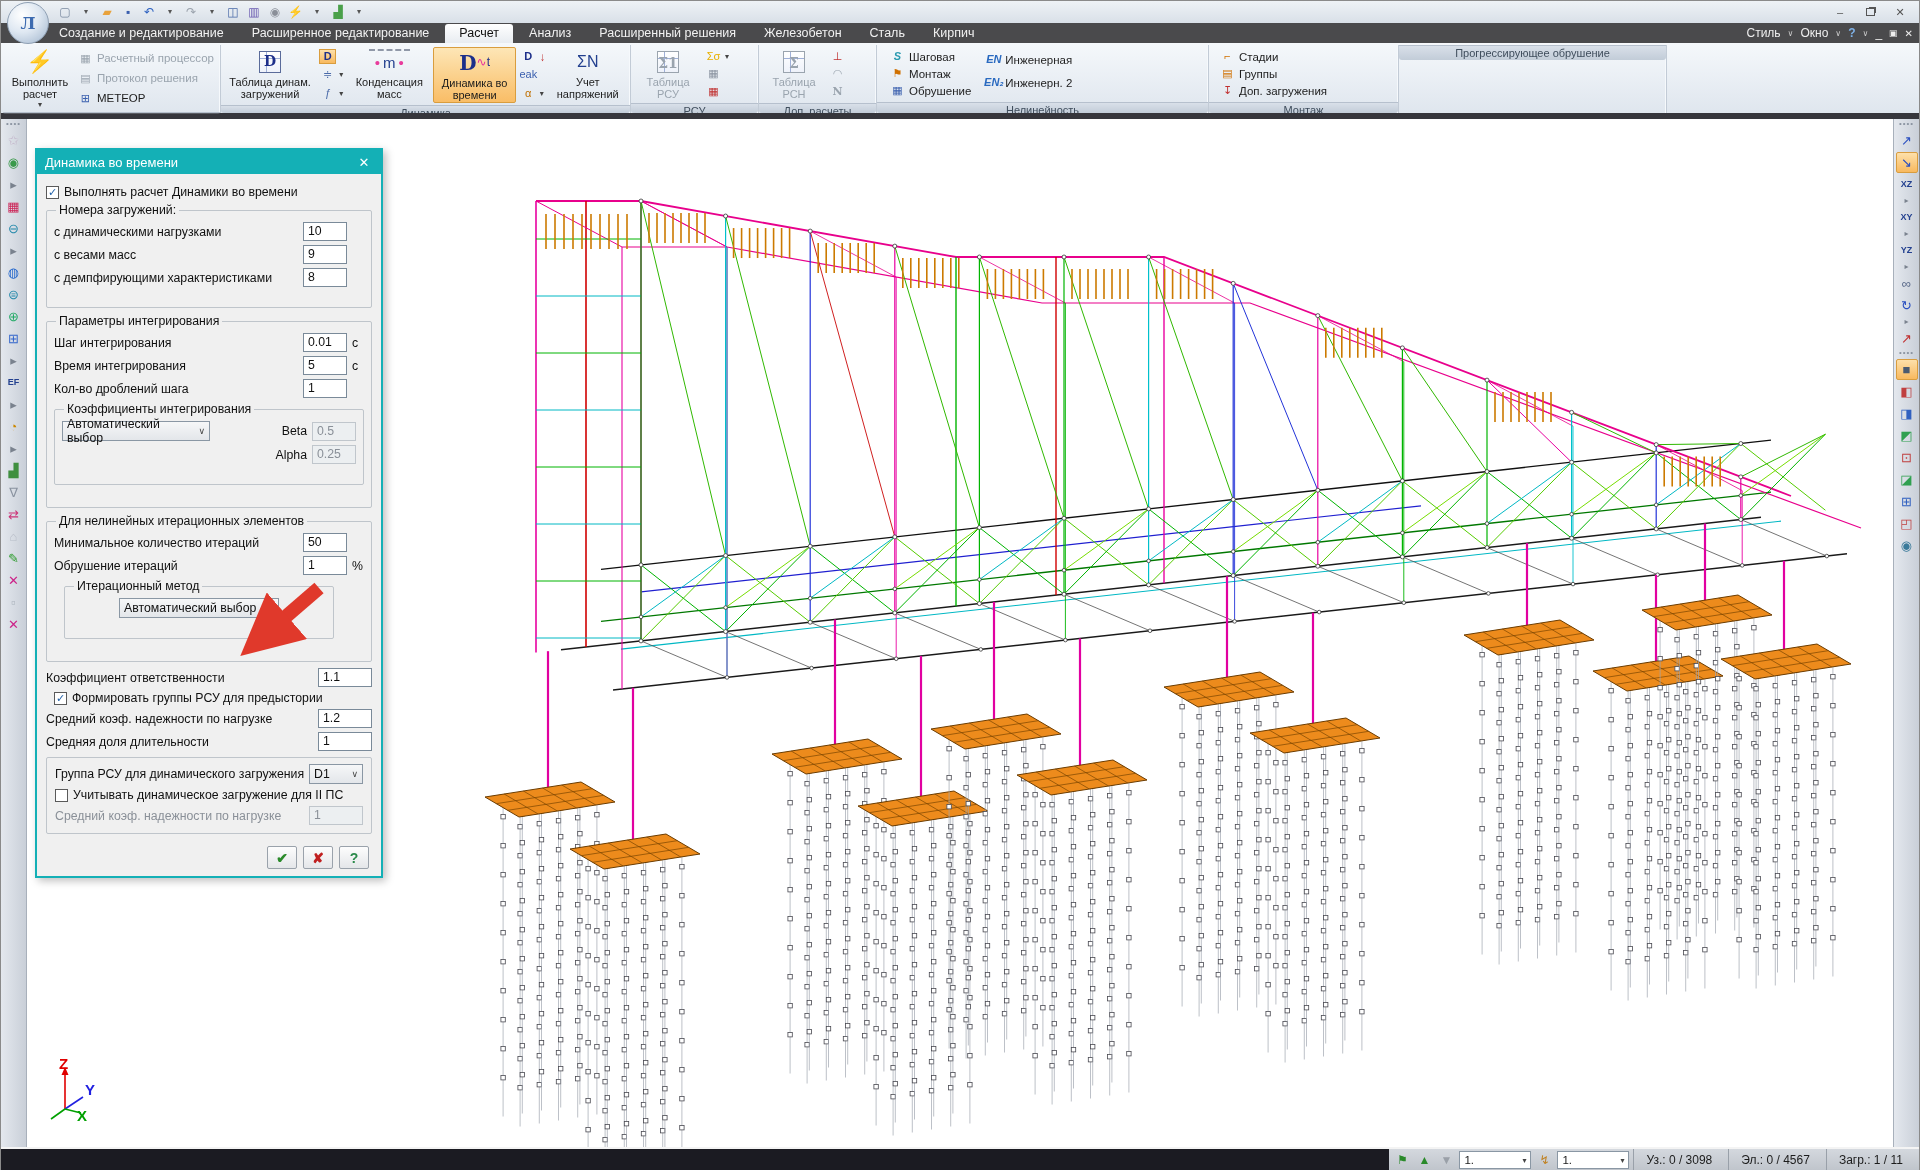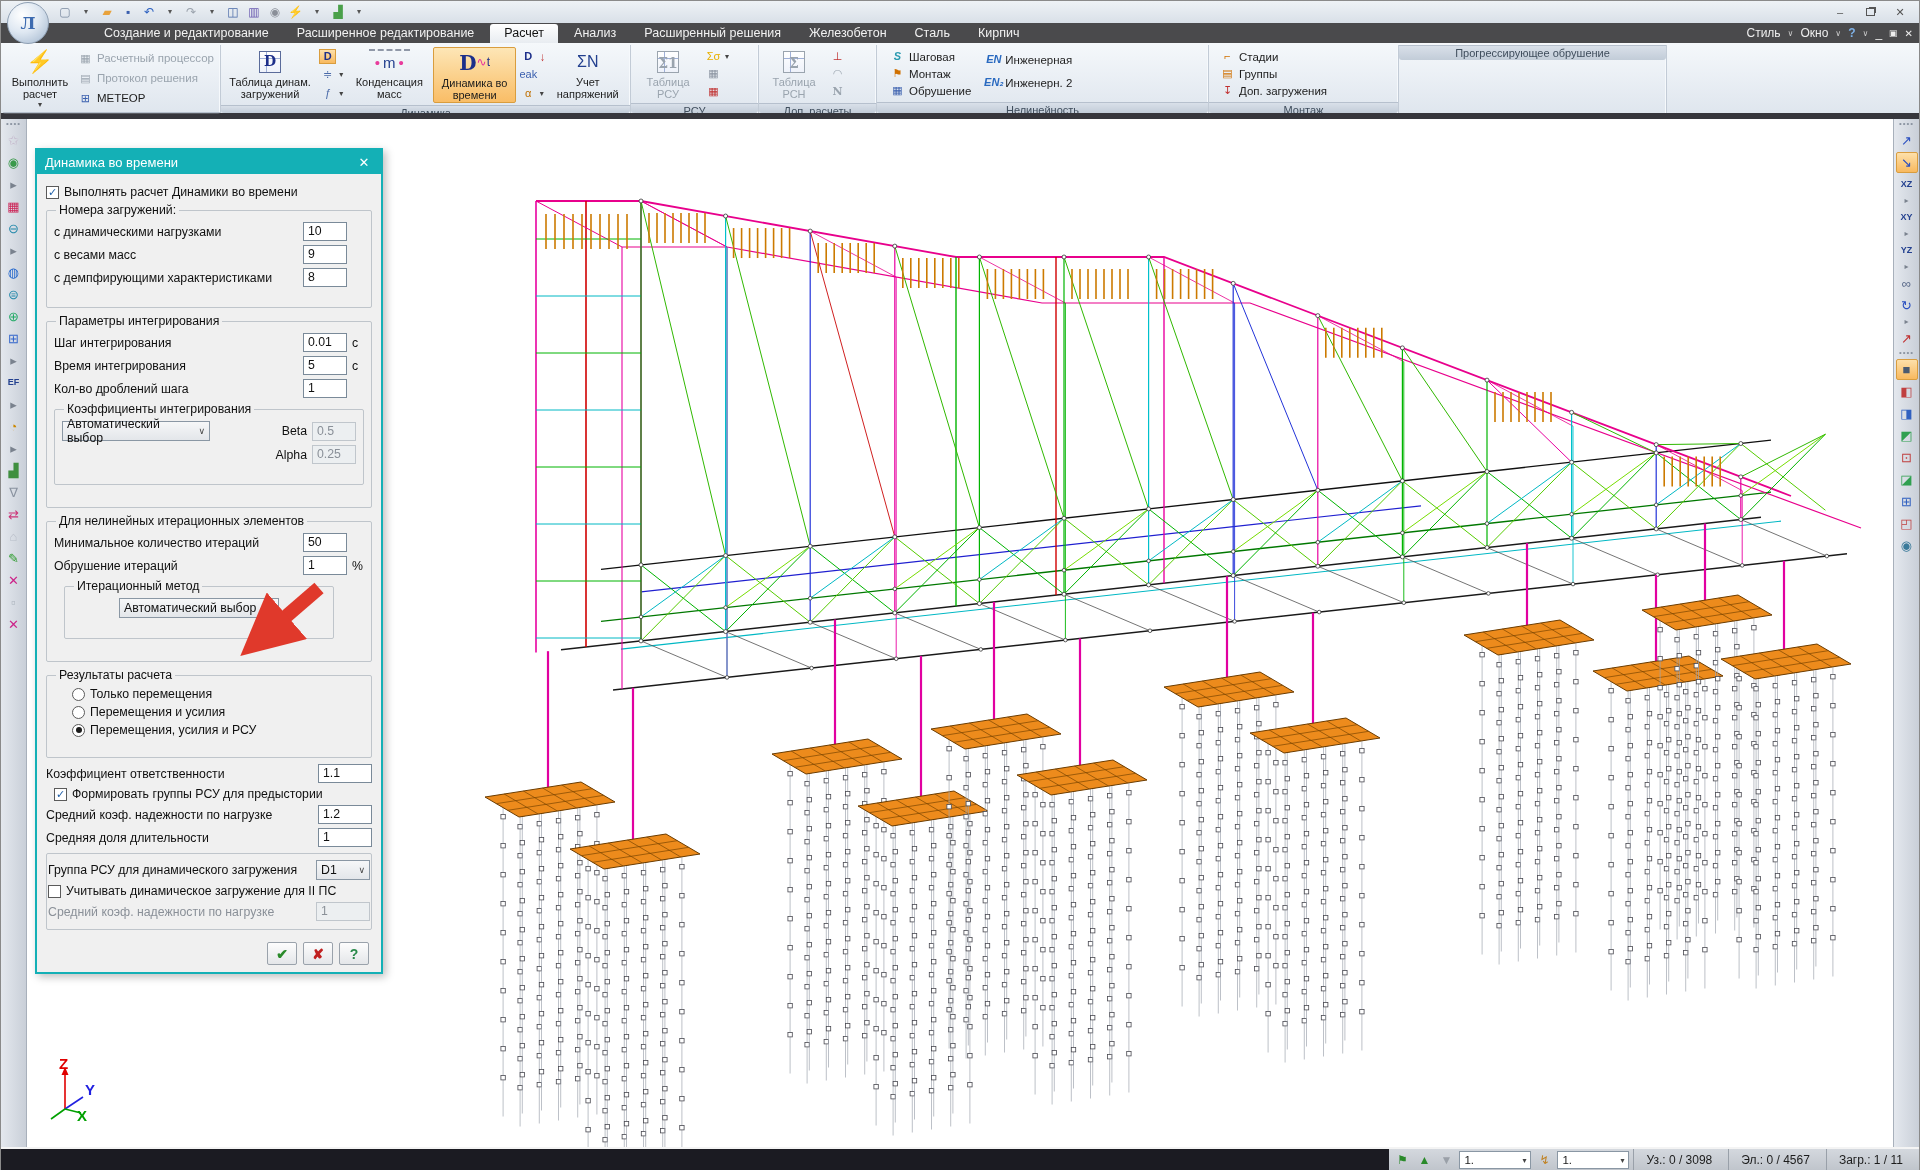--- a/index.html
+++ b/index.html
@@ -18,21 +18,21 @@
   .qicon { width:16px; height:15px; display:flex; align-items:center; justify-content:center;
     font-size:12px; line-height:1; }
   .qcaret { font-size:8px; color:#555; }
   .title-text { position:absolute; left:0; right:0; text-align:center; font-size:12px; color:#111; }
   .win-ctl { position:absolute; right:4px; top:0; display:flex; height:22px; }
   .win-ctl span { width:30px; display:flex; align-items:center; justify-content:center;
     color:#555; font-size:11px; }
 
   
   .tabrow { position:relative; height:20px; background:#4a4a4c; display:flex; align-items:flex-end;
-    padding-left:89px; }
+    padding-left:44px; }
   .tab { color:#f2f2f2; font-size:12.5px; padding:2px 14px 3px; white-space:nowrap; }
   .tab.active { background:linear-gradient(#ffffff,#e8ecf1); color:#111; border-radius:3px 3px 0 0;
     margin:0 2px; }
   .tabrow-right { position:absolute; right:6px; top:0; height:20px; display:flex; align-items:center;
     gap:7px; color:#eee; font-size:12px; }
   .tabrow-right .q { color:#7fb2e8; font-weight:bold; }
   .tabrow-right .chev { font-size:8px; color:#ccc; }
 
   
   .ribbon { height:70px; background:linear-gradient(#f5f8fb,#dfe6ee); display:flex;
@@ -111,21 +111,21 @@
   .inp.dis { background:#eceff1; color:#8a9098; border-color:#c0c6cc; }
   .unit { width:12px; text-align:left; margin-left:5px; flex:none; }
   .combo { height:20px; background:linear-gradient(#f6f7f8,#e3e6ea); border:1px solid #8a97a4;
     display:flex; align-items:center; padding:0 4px; flex:none; }
   .combo .cv { flex:1; }
   .combo .ca { font-size:9px; color:#444; margin-left:6px; }
   .dlg-buttons { display:flex; justify-content:flex-end; gap:6px; padding:6px 12px 7px; }
   .dbtn { width:30px; height:23px; background:linear-gradient(#fdfdfd,#e4e6e9); border:1px solid #9aa2ab;
     border-radius:2px; display:flex; align-items:center; justify-content:center; font-size:14px;
     font-weight:bold; }
-  .boxed { border:1px solid #bfc5cb; border-radius:2px; padding:2px 1px 4px; margin-top:6px; }
+  .boxed { border:1px solid #bfc5cb; border-radius:2px; padding:2px 8px 4px; margin-top:6px; }
   .indent { margin-left:18px; }
 
   
   .statusbar { height:24px; display:flex; align-items:stretch; background:#1b1b22;
     border-top:2px solid #f4f4f4; }
   .sb-left { flex:1; background:#1b1b22; }
   .sb-right { display:flex; align-items:center; background:linear-gradient(#d4d8de,#bfc4cb);
     padding:0 4px; gap:4px; font-size:12px; color:#1c1c1c; }
   .sb-icon { width:18px; text-align:center; font-size:12px; }
   .sb-combo { width:72px; height:18px; background:#fff; border:1px solid #8a97a4; display:flex;
@@ -2224,37 +2224,20 @@
             <legend>Итерационный метод</legend>
             <div class="row" style="justify-content:center">
               <span class="combo" style="width:160px">
                 <span class="cv">Автоматический выбор</span>
                   <span class="ca">∨</span>
                 </span>
             </div>
           </fieldset>
         </fieldset>
 
-        <fieldset>
-          <legend>Результаты расчета</legend>
-          <div class="row indent">
-            <span class="rb"></span>
-            <span class="lab">Только перемещения</span>
-            </div>
-          <div class="row indent">
-            <span class="rb"></span>
-            <span class="lab">Перемещения и усилия</span>
-            </div>
-          <div class="row indent">
-            <span class="rb sel">
-                <span class="dot"></span>
-              </span>
-            <span class="lab">Перемещения, усилия и РСУ</span>
-            </div>
-        </fieldset>
 
         <div class="row">
             <span class="lab">Коэффициент ответственности</span>
           <span class="inp wide">1.1</span>
           </div>
 
         <div class="row" style="margin-left:8px">
           <span class="cb">✓</span>
           <span class="lab">Формировать группы РСУ для предыстории</span>
           </div>

